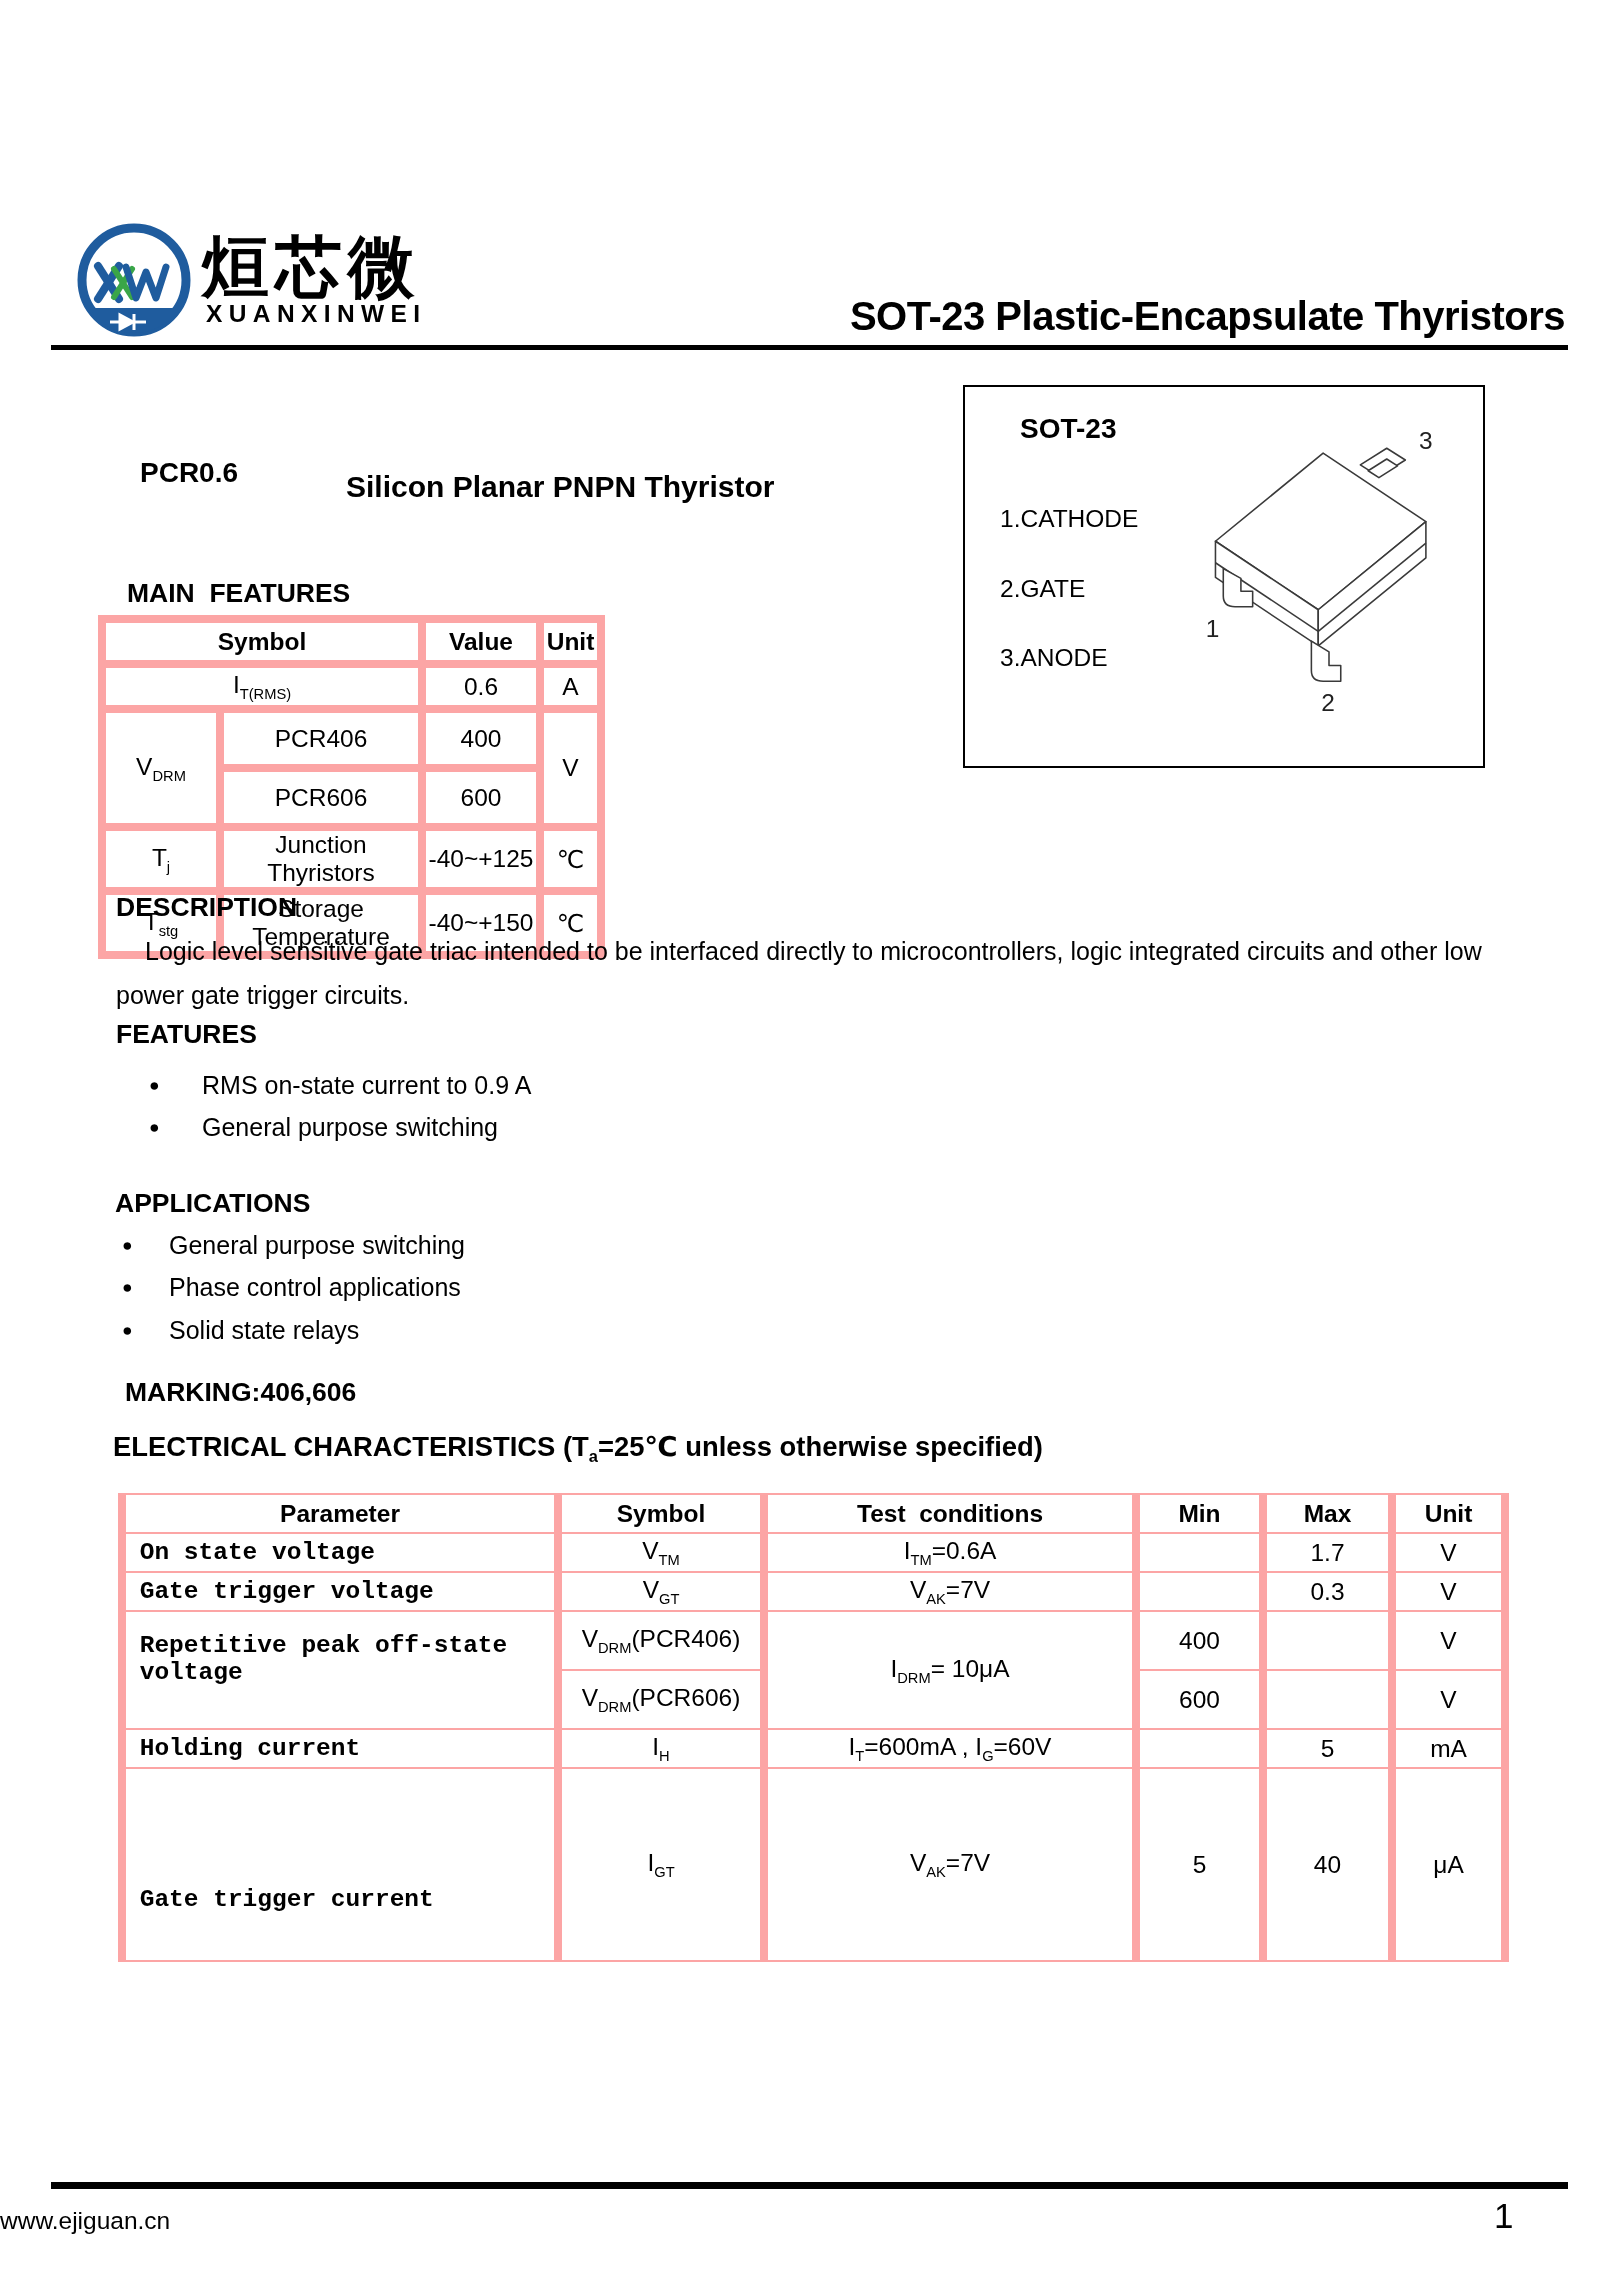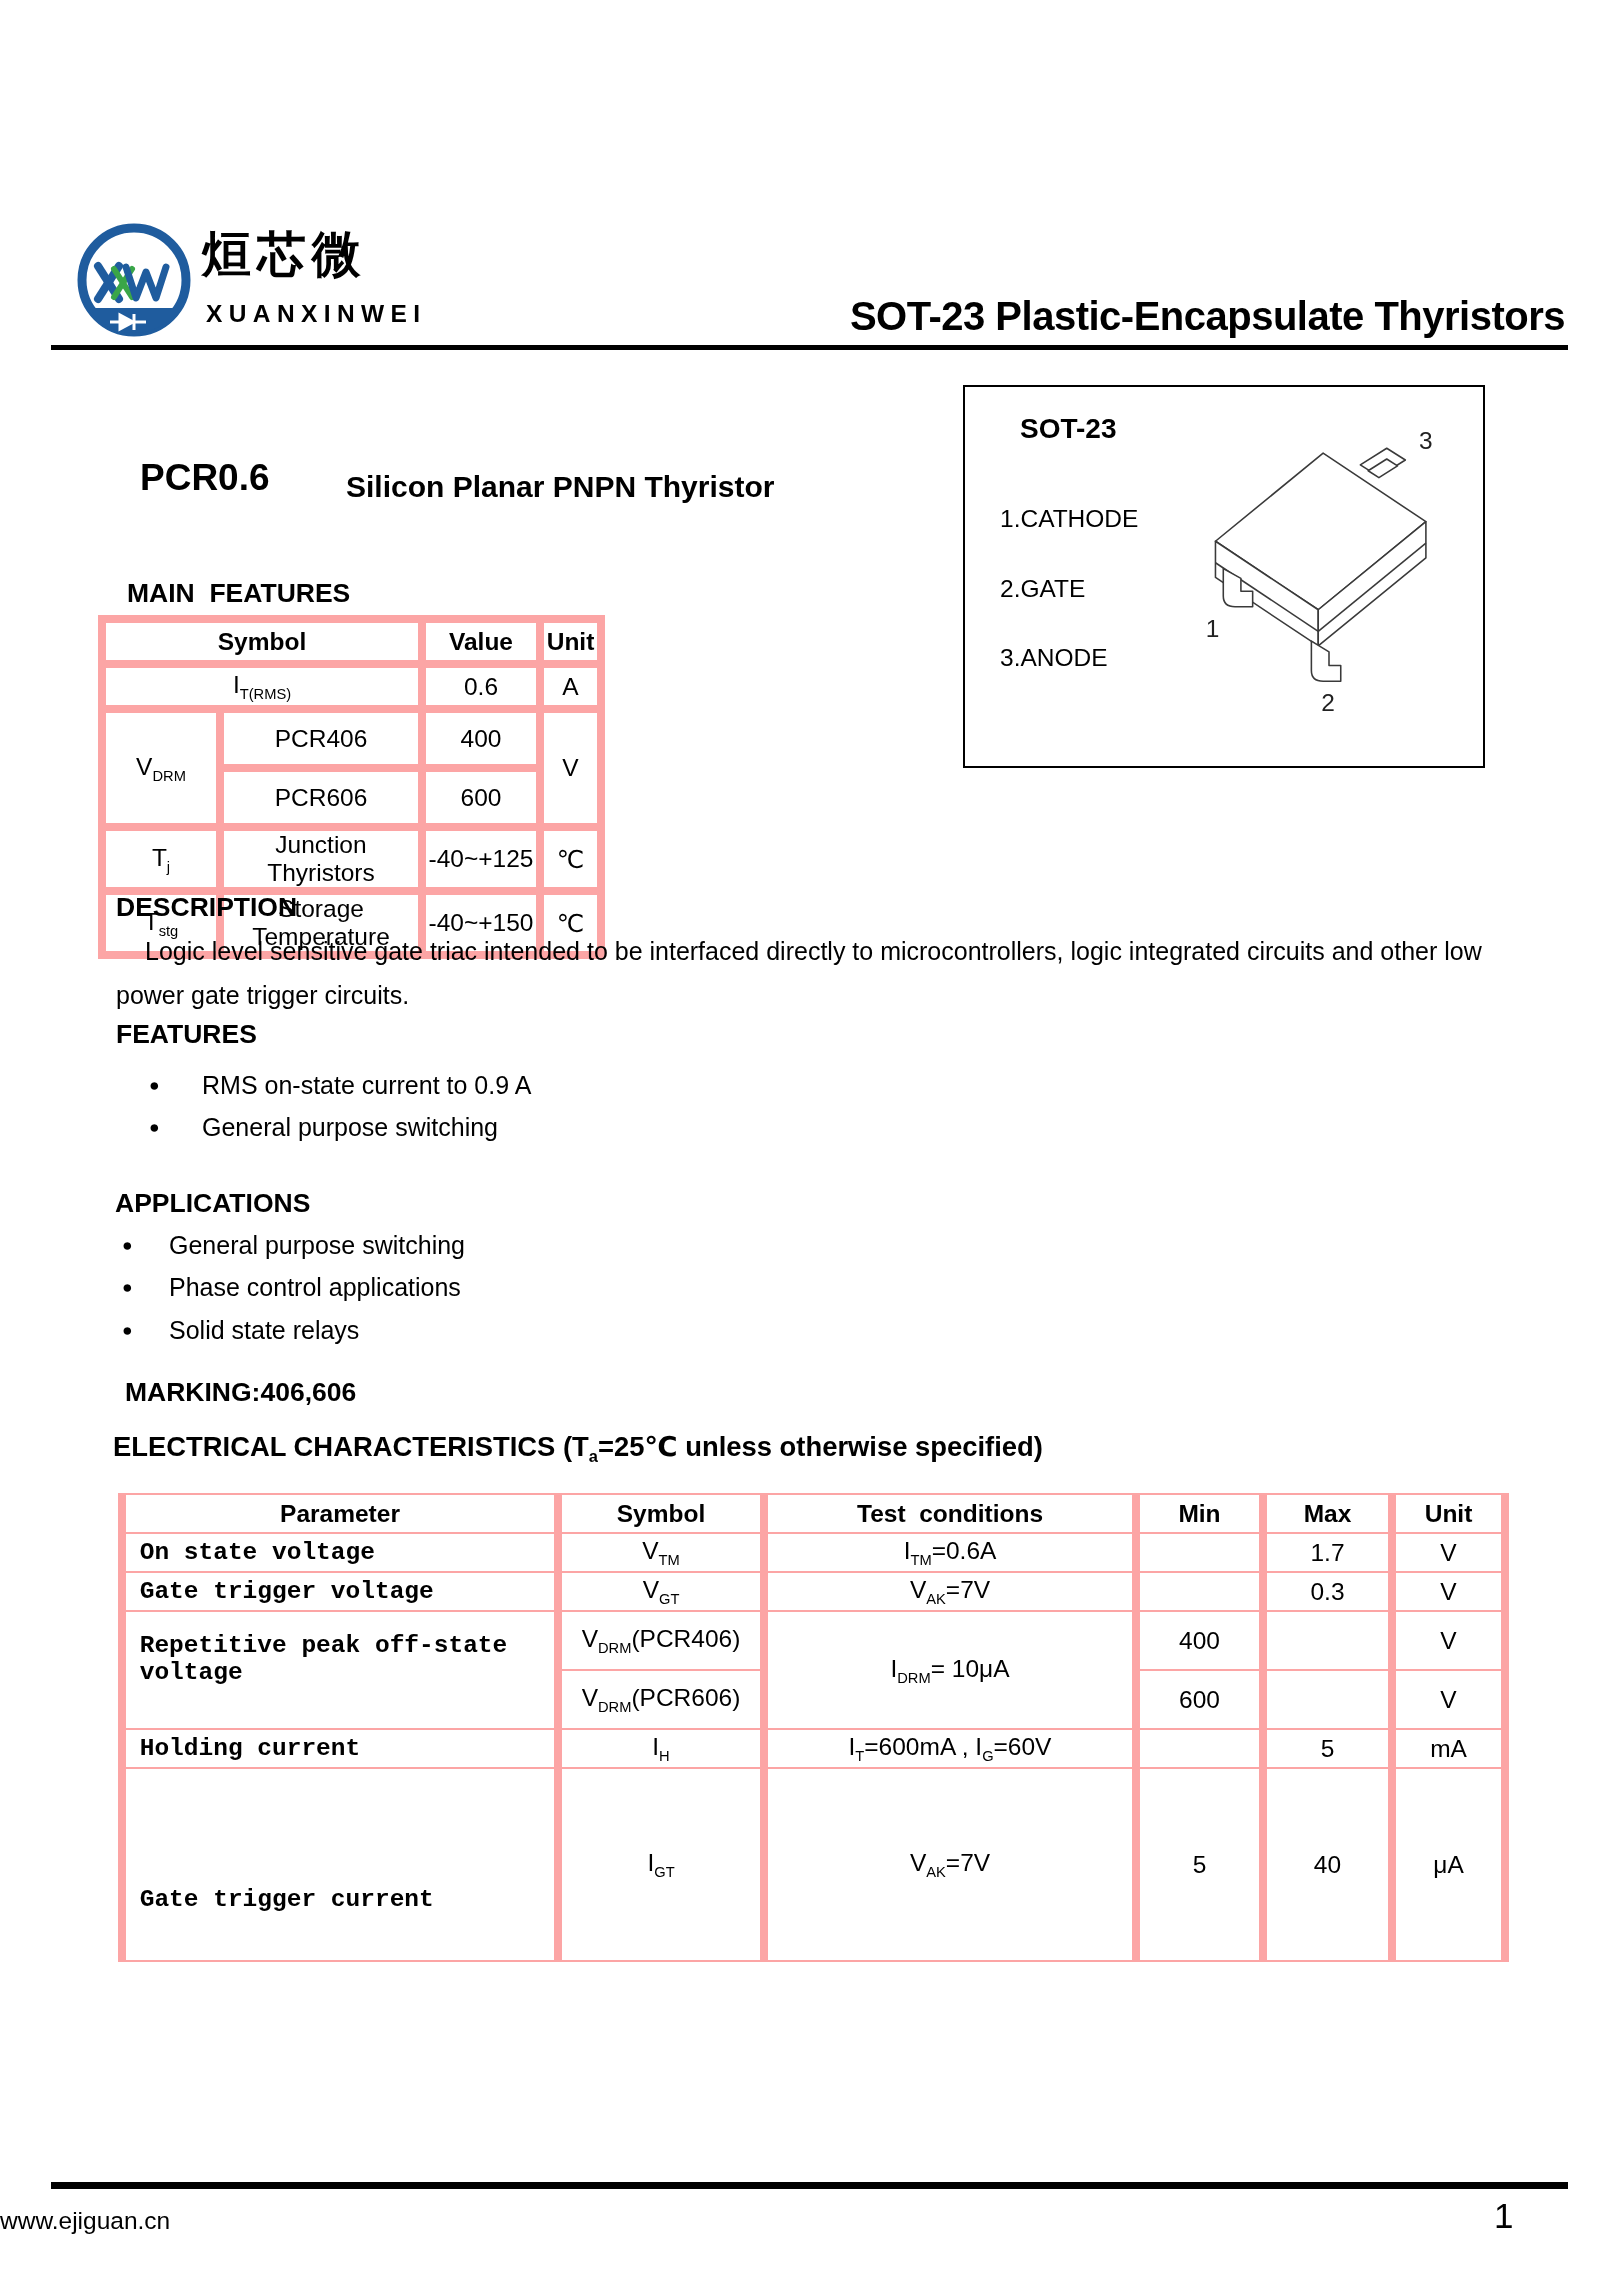--- a/index.html
+++ b/index.html
@@ -7,25 +7,25 @@
     position:relative;width:1620px;height:2293px;background:#ffffff;color:#000;
     font-family:"Liberation Sans","DejaVu Sans",sans-serif;overflow:hidden;margin:0 auto;
   }
   .abs{position:absolute;}
   .b{font-weight:bold;}
   .prespace{white-space:pre-wrap;}
 
   
   .doc-title{top:294px;right:55px;font-size:40px;font-weight:bold;letter-spacing:-0.5px;text-align:right;}
   .header-rule{left:51px;top:345px;width:1517px;height:4.9px;background:#000;}
-  .logo-cn{left:202px;top:222px;font-size:49px;font-weight:bold;letter-spacing:5.9px;}
+  .logo-cn{left:202px;top:222px;font-size:67px;font-weight:bold;letter-spacing:5.9px;}
   .logo-en{left:206px;top:300px;font-size:24.5px;font-weight:bold;letter-spacing:6.4px;}
 
   
-  .part-number{left:140px;top:457px;font-size:37px;font-weight:bold;}
+  .part-number{left:140px;top:457px;font-size:28px;font-weight:bold;}
   .part-subtitle{left:346px;top:470px;font-size:30px;font-weight:bold;}
 
   
   .pkg-box{left:963px;top:385px;width:518px;height:379px;border:2px solid #000;}
   .pkg-title{left:55px;top:25.5px;font-size:28px;font-weight:bold;}
   .pkg-pin{left:35px;font-size:24.5px;}
 
   
   .sec-h{font-size:26.5px;font-weight:bold;}
 

